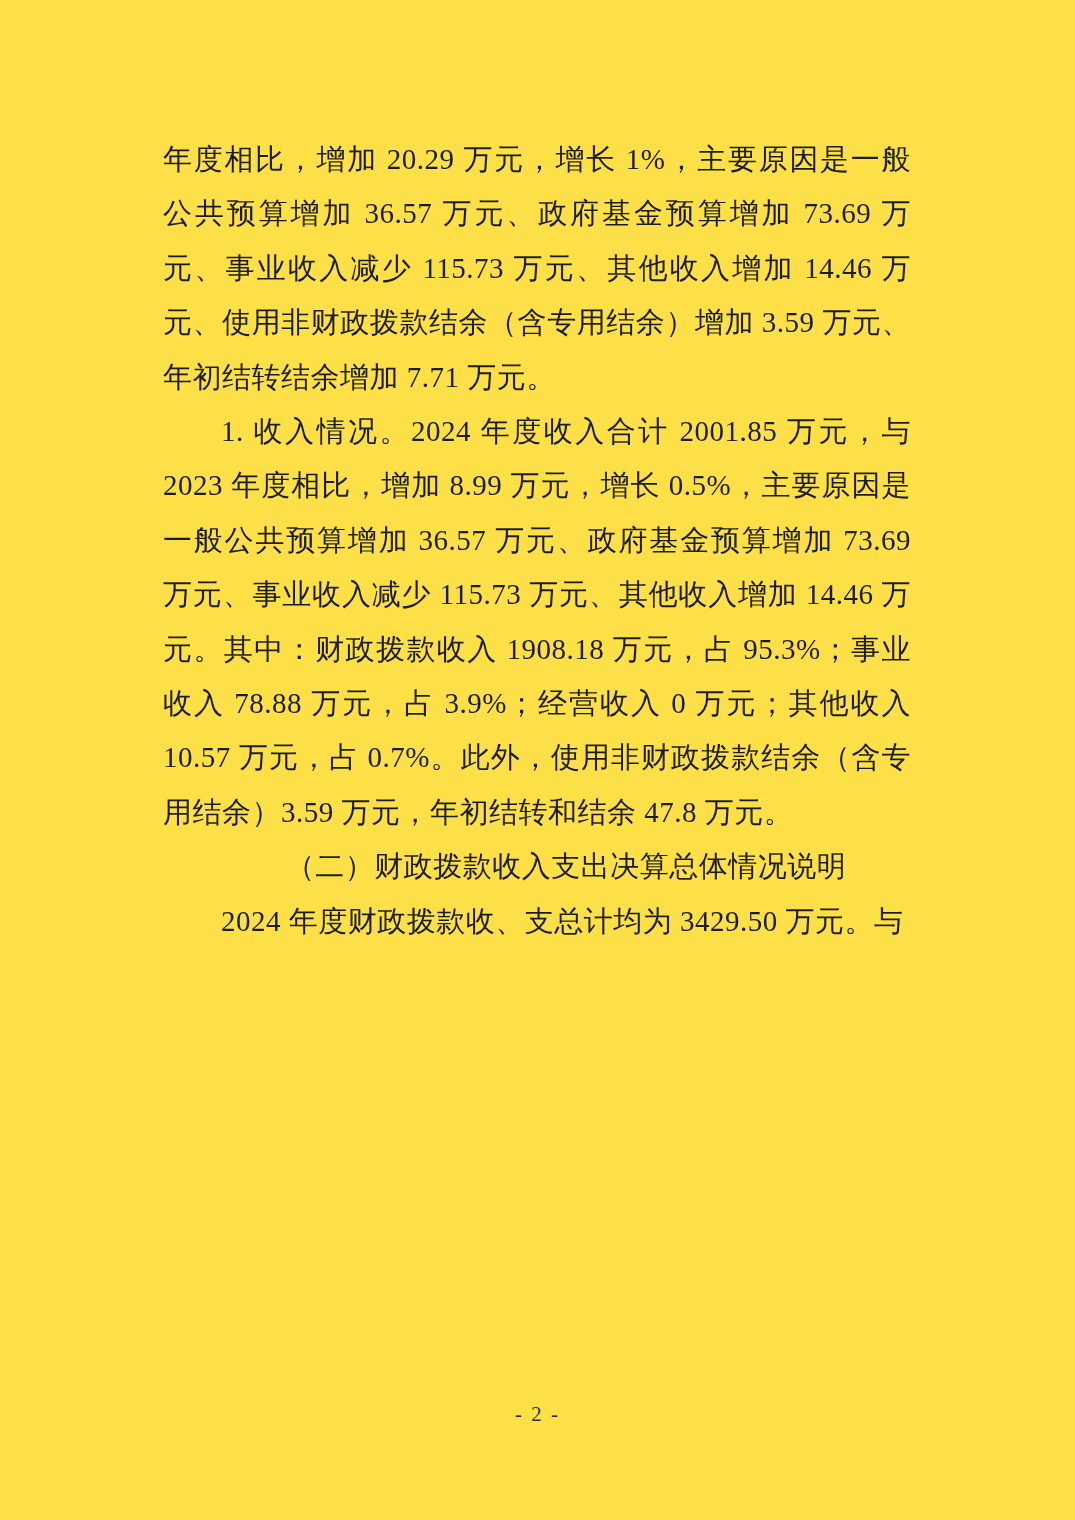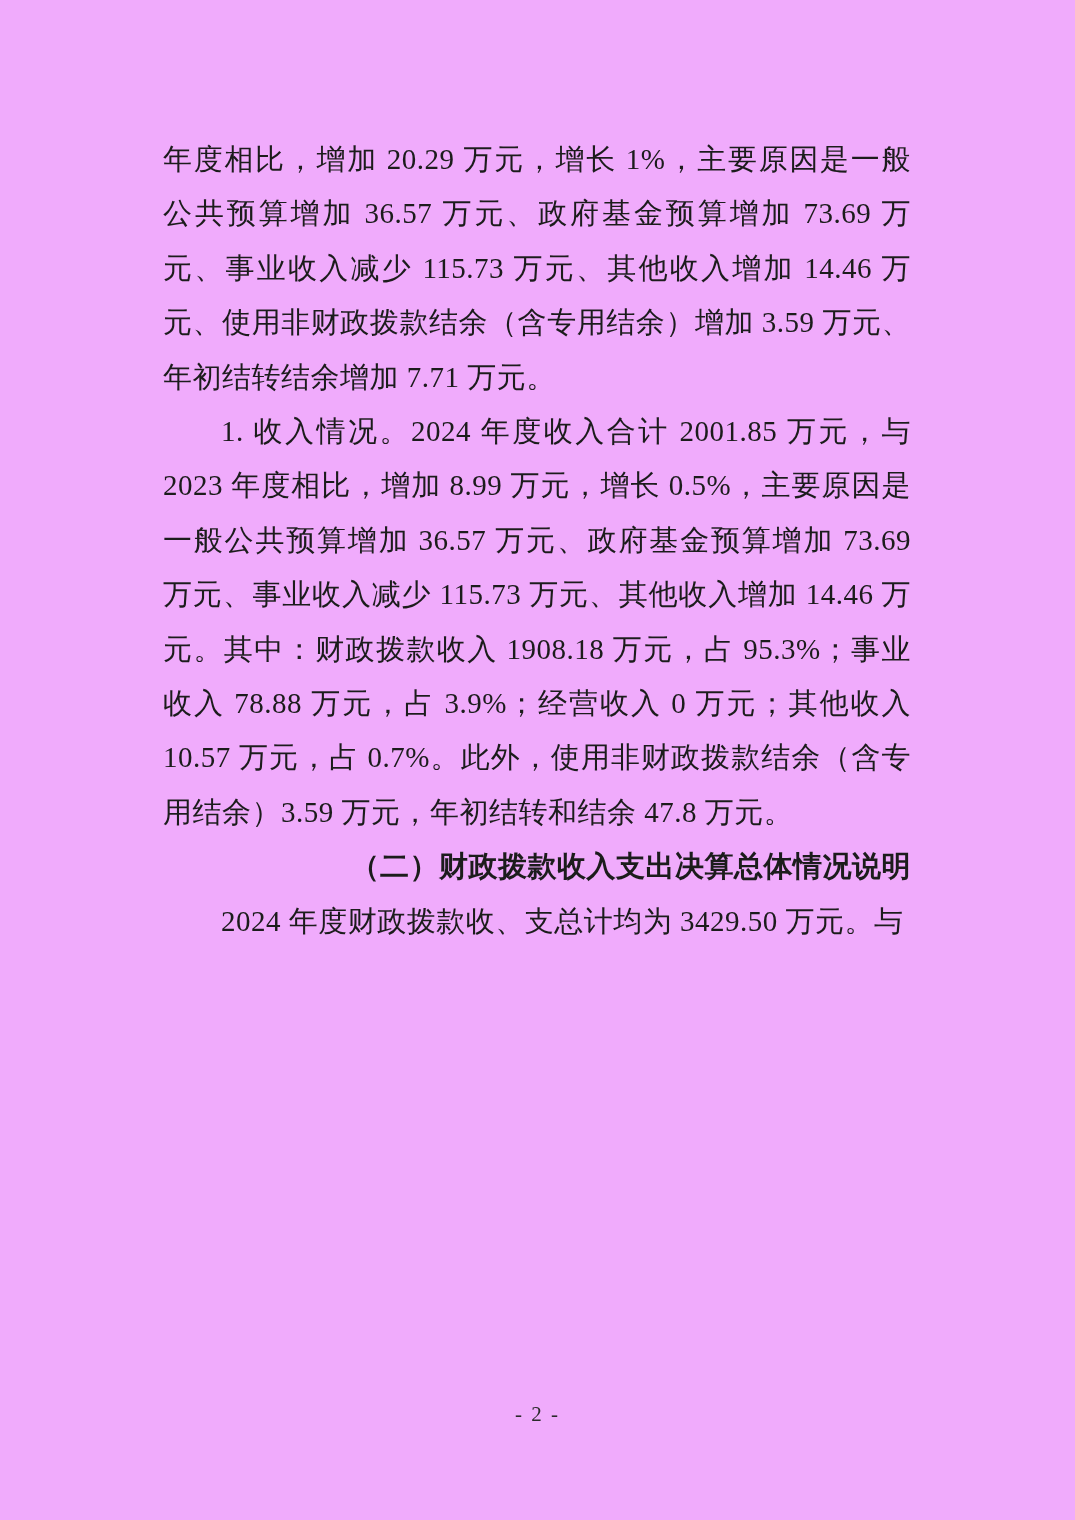--- a/index.html
+++ b/index.html
@@ -1,41 +1,41 @@
 <!DOCTYPE html>
 <html><head>
 <meta charset="utf-8">
 <style>
   * { margin: 0; padding: 0; box-sizing: border-box; }
   html, body { background: #ffffff; }
   .page {
     position: relative;
     width: 1075px;
     height: 1520px;
-    background: #f0abfc;
+    background: #fde047;
     overflow: hidden;
     font-family: "Liberation Serif", "DejaVu Serif", serif;
     color: #1c1c1c;
   }
   .content {
     position: absolute;
     top: 132px;
     left: 163px;
     width: 748px;
   }
   .para {
     font-size: 29px;
     line-height: 54.4px;
     text-align: justify;
     letter-spacing: 0.5px;
   }
   .para.indent { text-indent: 2em; }
   .para.heading {
-    font-weight: bold;
-    text-align: right;
+    font-weight: normal;
+    text-align: center;
   }
   .footer {
     position: absolute;
     top: 1402px;
     left: 0;
     width: 100%;
     text-align: center;
     font-size: 21px;
     letter-spacing: 2px;
     color: #2a2a2a;

